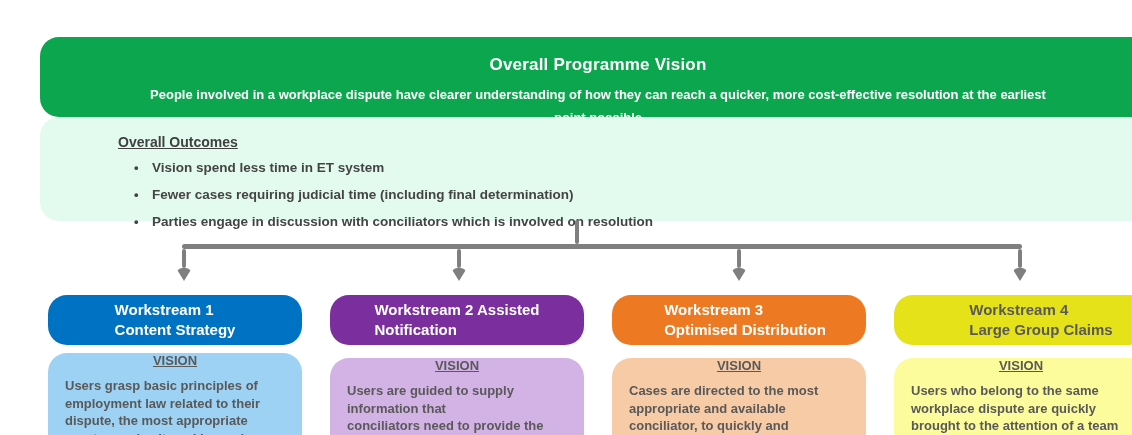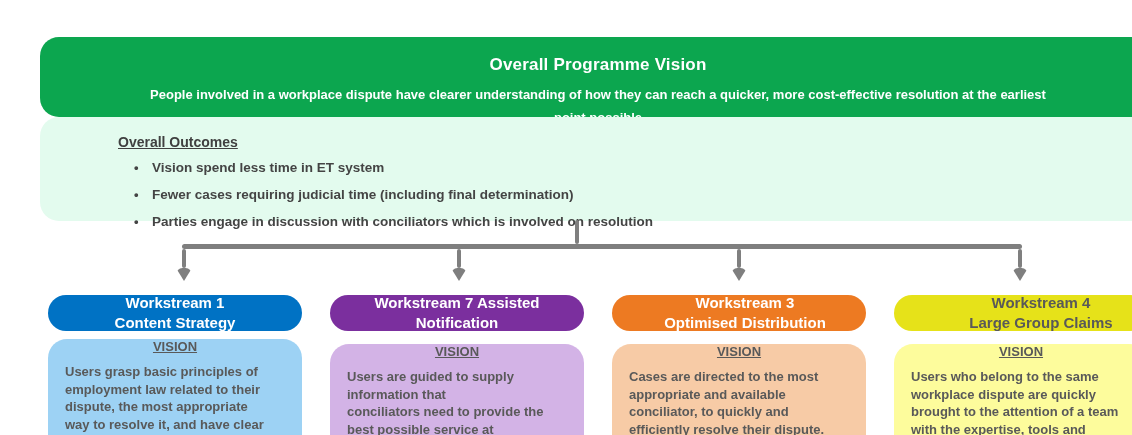--- a/index.html
+++ b/index.html
@@ -41,22 +41,22 @@
     border-left: 8px solid transparent; border-right: 8px solid transparent;
     border-top: 13px solid #7f7f7f;
   }
   .head-1 { left: 144px; } .head-2 { left: 419px; } .head-3 { left: 699px; } .head-4 { left: 980px; }
 
   
   .ws-col { position: absolute; top: 255px; width: 270px; }
   .col-1 { left: 8px; }  .col-2 { left: 290px; }  .col-3 { left: 572px; }  .col-4 { left: 854px; }
 
   .ws-header {
-    height: 36px; display: flex; align-items: center; justify-content: center;
-    text-align: center; font-size: 15px; line-height: 20px; white-space: pre-line;
+    height: 50px; display: flex; align-items: center; justify-content: center;
+    font-size: 15px; line-height: 20px; white-space: pre-line;
   }
   .ws-body { color: #595959; padding: 0 9px; }
   .col-1 .ws-body { height: 130px; }
   .col-2 .ws-body { height: 120px; }
   .col-3 .ws-body { height: 122px; }
   .col-4 .ws-body { height: 126px; }
 
   .ws-vision-label {
     display: block; text-align: center; font-size: 13px; text-decoration: underline;
     margin-top: 13px; color: #595959;
@@ -109,21 +109,21 @@
       <div class="ws-vision">Users grasp basic principles of
 employment law related to their
 dispute, the most appropriate
 way to resolve it, and have clear
 expectations of where Acas can
 help</div>
     </div>
   </div>
 
   <div class="ws-col col-2">
-    <div class="ws-header" style="background: rgb(123, 47, 158); color: rgb(255, 255, 255);">Workstream 7 Assisted
+    <div class="ws-header" style="background: rgb(123, 47, 158); color: rgb(255, 255, 255);">Workstream 2 Assisted
 Notification</div>
     <div class="ws-body" style="background: rgb(211, 179, 230);">
       <span class="ws-vision-label">VISION</span>
       <div class="ws-vision">Users are guided to supply
 information that
 conciliators need to provide the
 best possible service at
 the earliest point.</div>
     </div>
   </div>

